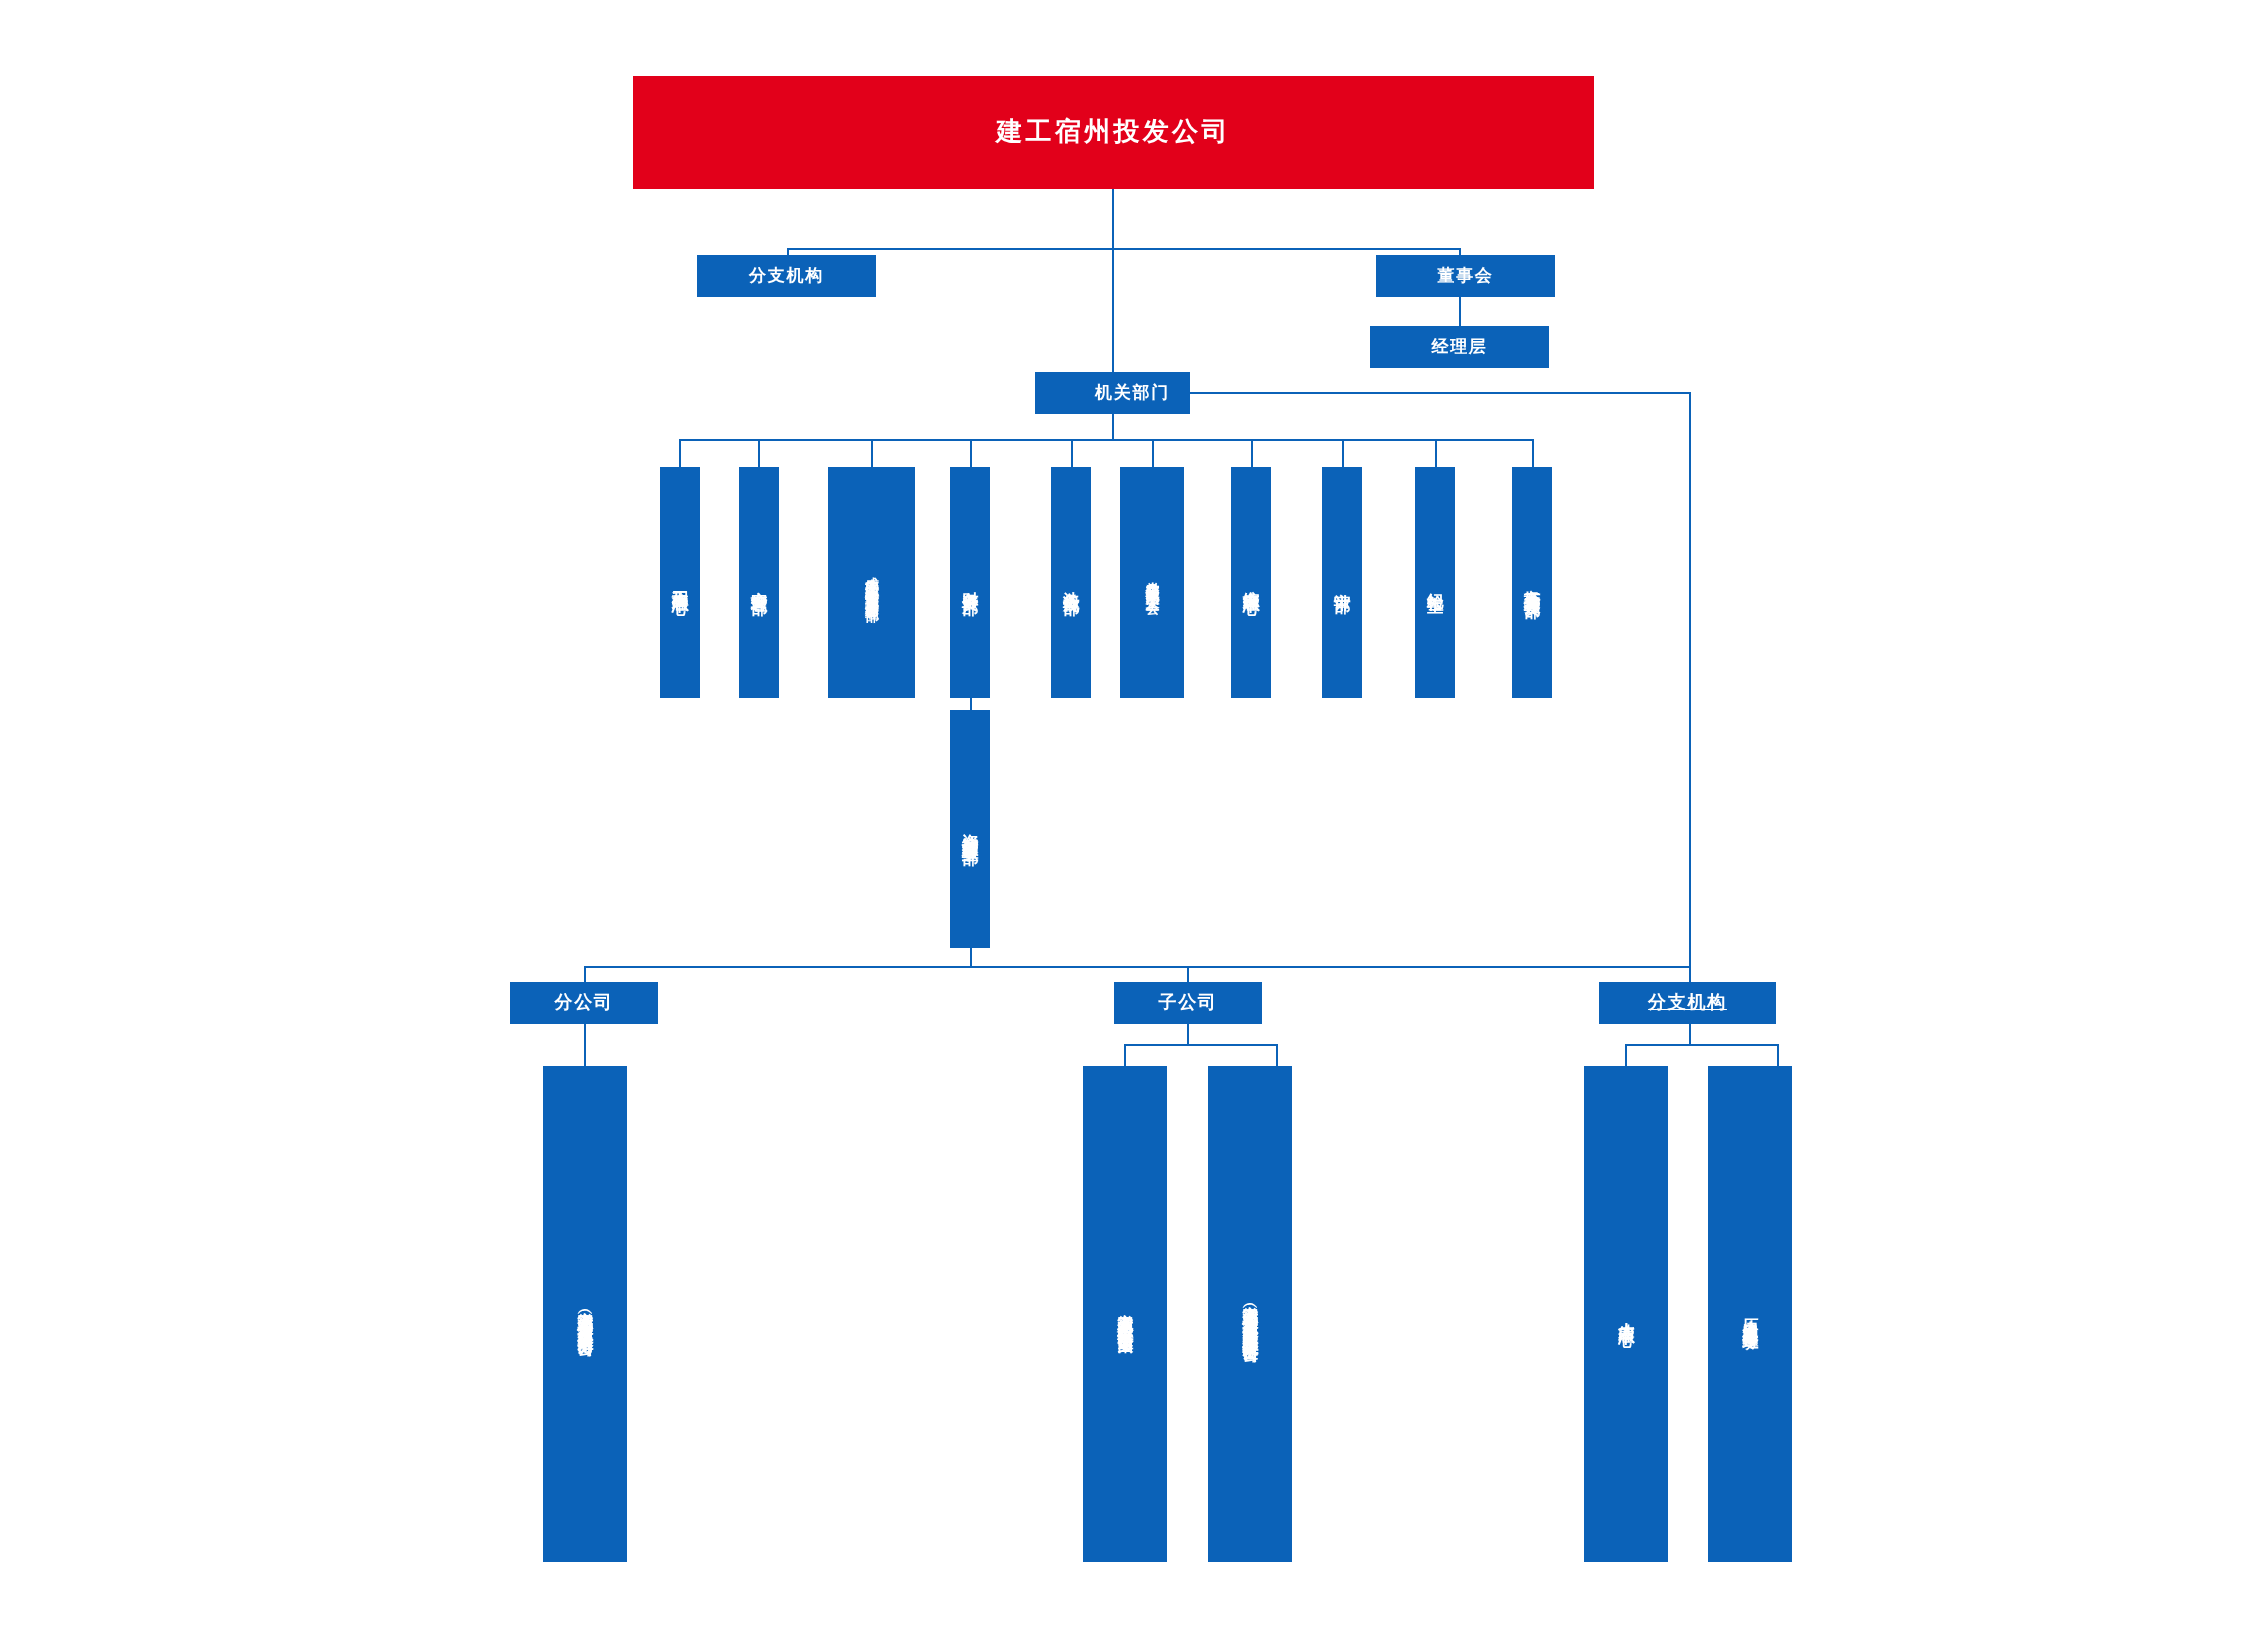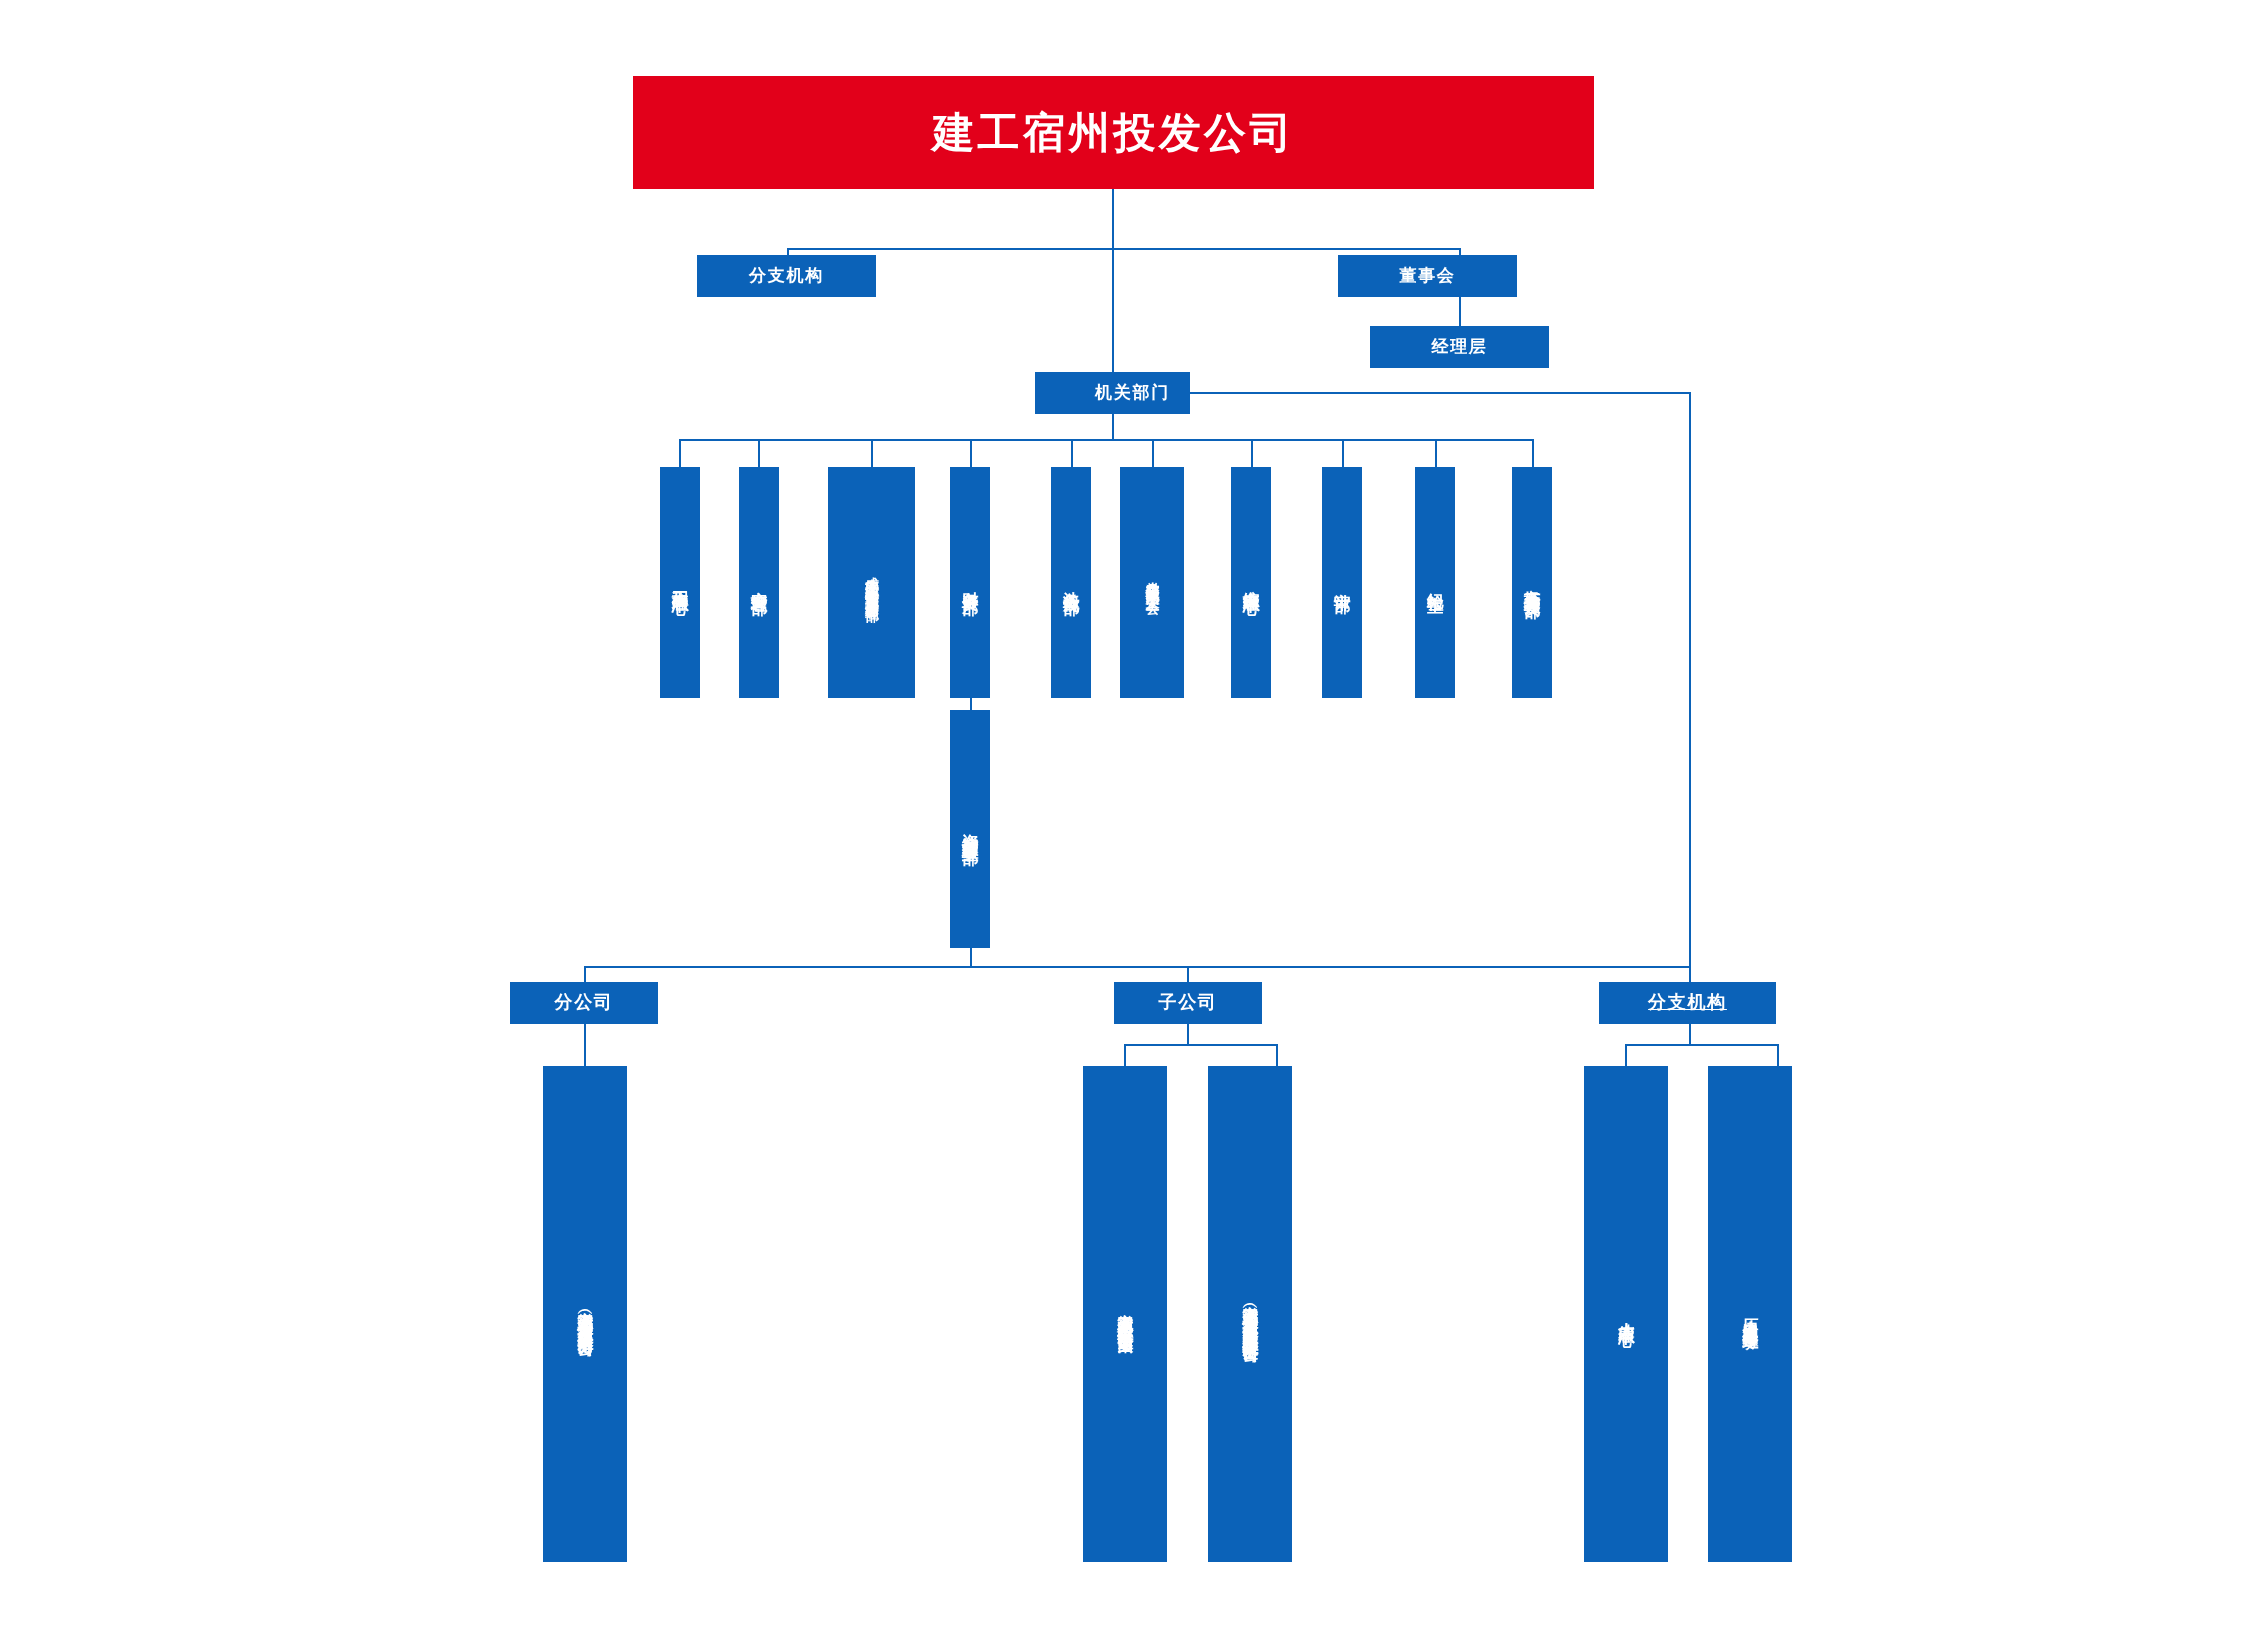--- a/index.html
+++ b/index.html
@@ -48,21 +48,21 @@
   }
 
   .line {
     position: absolute;
     background: #0b62b8;
   }
   .hline { height: 1.7px; }
   .vline { width: 1.7px; }
 
   
-  .title     { font-size: 42px; letter-spacing: 3.3px; }
+  .title     { font-size: 26px; letter-spacing: 3.3px; font-family: Liberation Serif, serif; }
   .lvl2      { font-size: 17px; letter-spacing: 1.7px; }
   .dept      { font-size: 16.5px; }
   .dept-sm   { font-size: 13.8px; }
   .group     { font-size: 18px; letter-spacing: 1.7px; }
   .company   { font-size: 16px; }
 </style>
 </head>
 <body>
 
 <div id="canvas">
@@ -74,21 +74,21 @@
   <div class="line vline" style="left:1112px; top:189px; height:88px;"></div>
 
   <div class="line hline" style="left:787px; top:248px; width:673px;"></div>
   <div class="line vline" style="left:787px; top:248px; height:29px;"></div>
   <div class="line vline" style="left:1459px; top:248px; height:29px;"></div>
 
   <div class="box blue htxt lvl2" style="left:697px; top:255px; width:179px; height:42px;">
     <span>分支机构</span>
   </div>
 
-  <div class="box blue htxt lvl2" style="left:1338px; top:255px; width:179px; height:42px;">
+  <div class="box blue htxt lvl2" style="left:1376px; top:255px; width:179px; height:42px;">
     <span>董事会</span>
   </div>
 
   <div class="line vline" style="left:1459px; top:297px; height:29px;"></div>
 
   <div class="box blue htxt lvl2" style="left:1370px; top:326px; width:179px; height:42px;">
     <span>经理层</span>
   </div>
 
   <div class="line vline" style="left:1112px; top:248px; height:124px;"></div>

